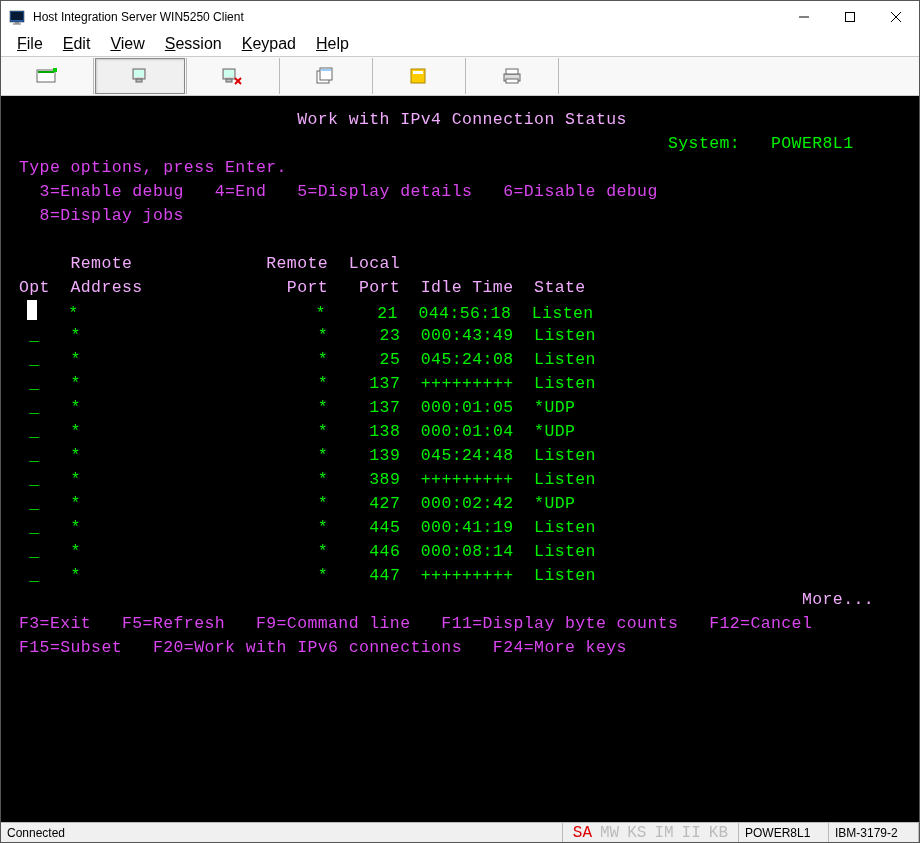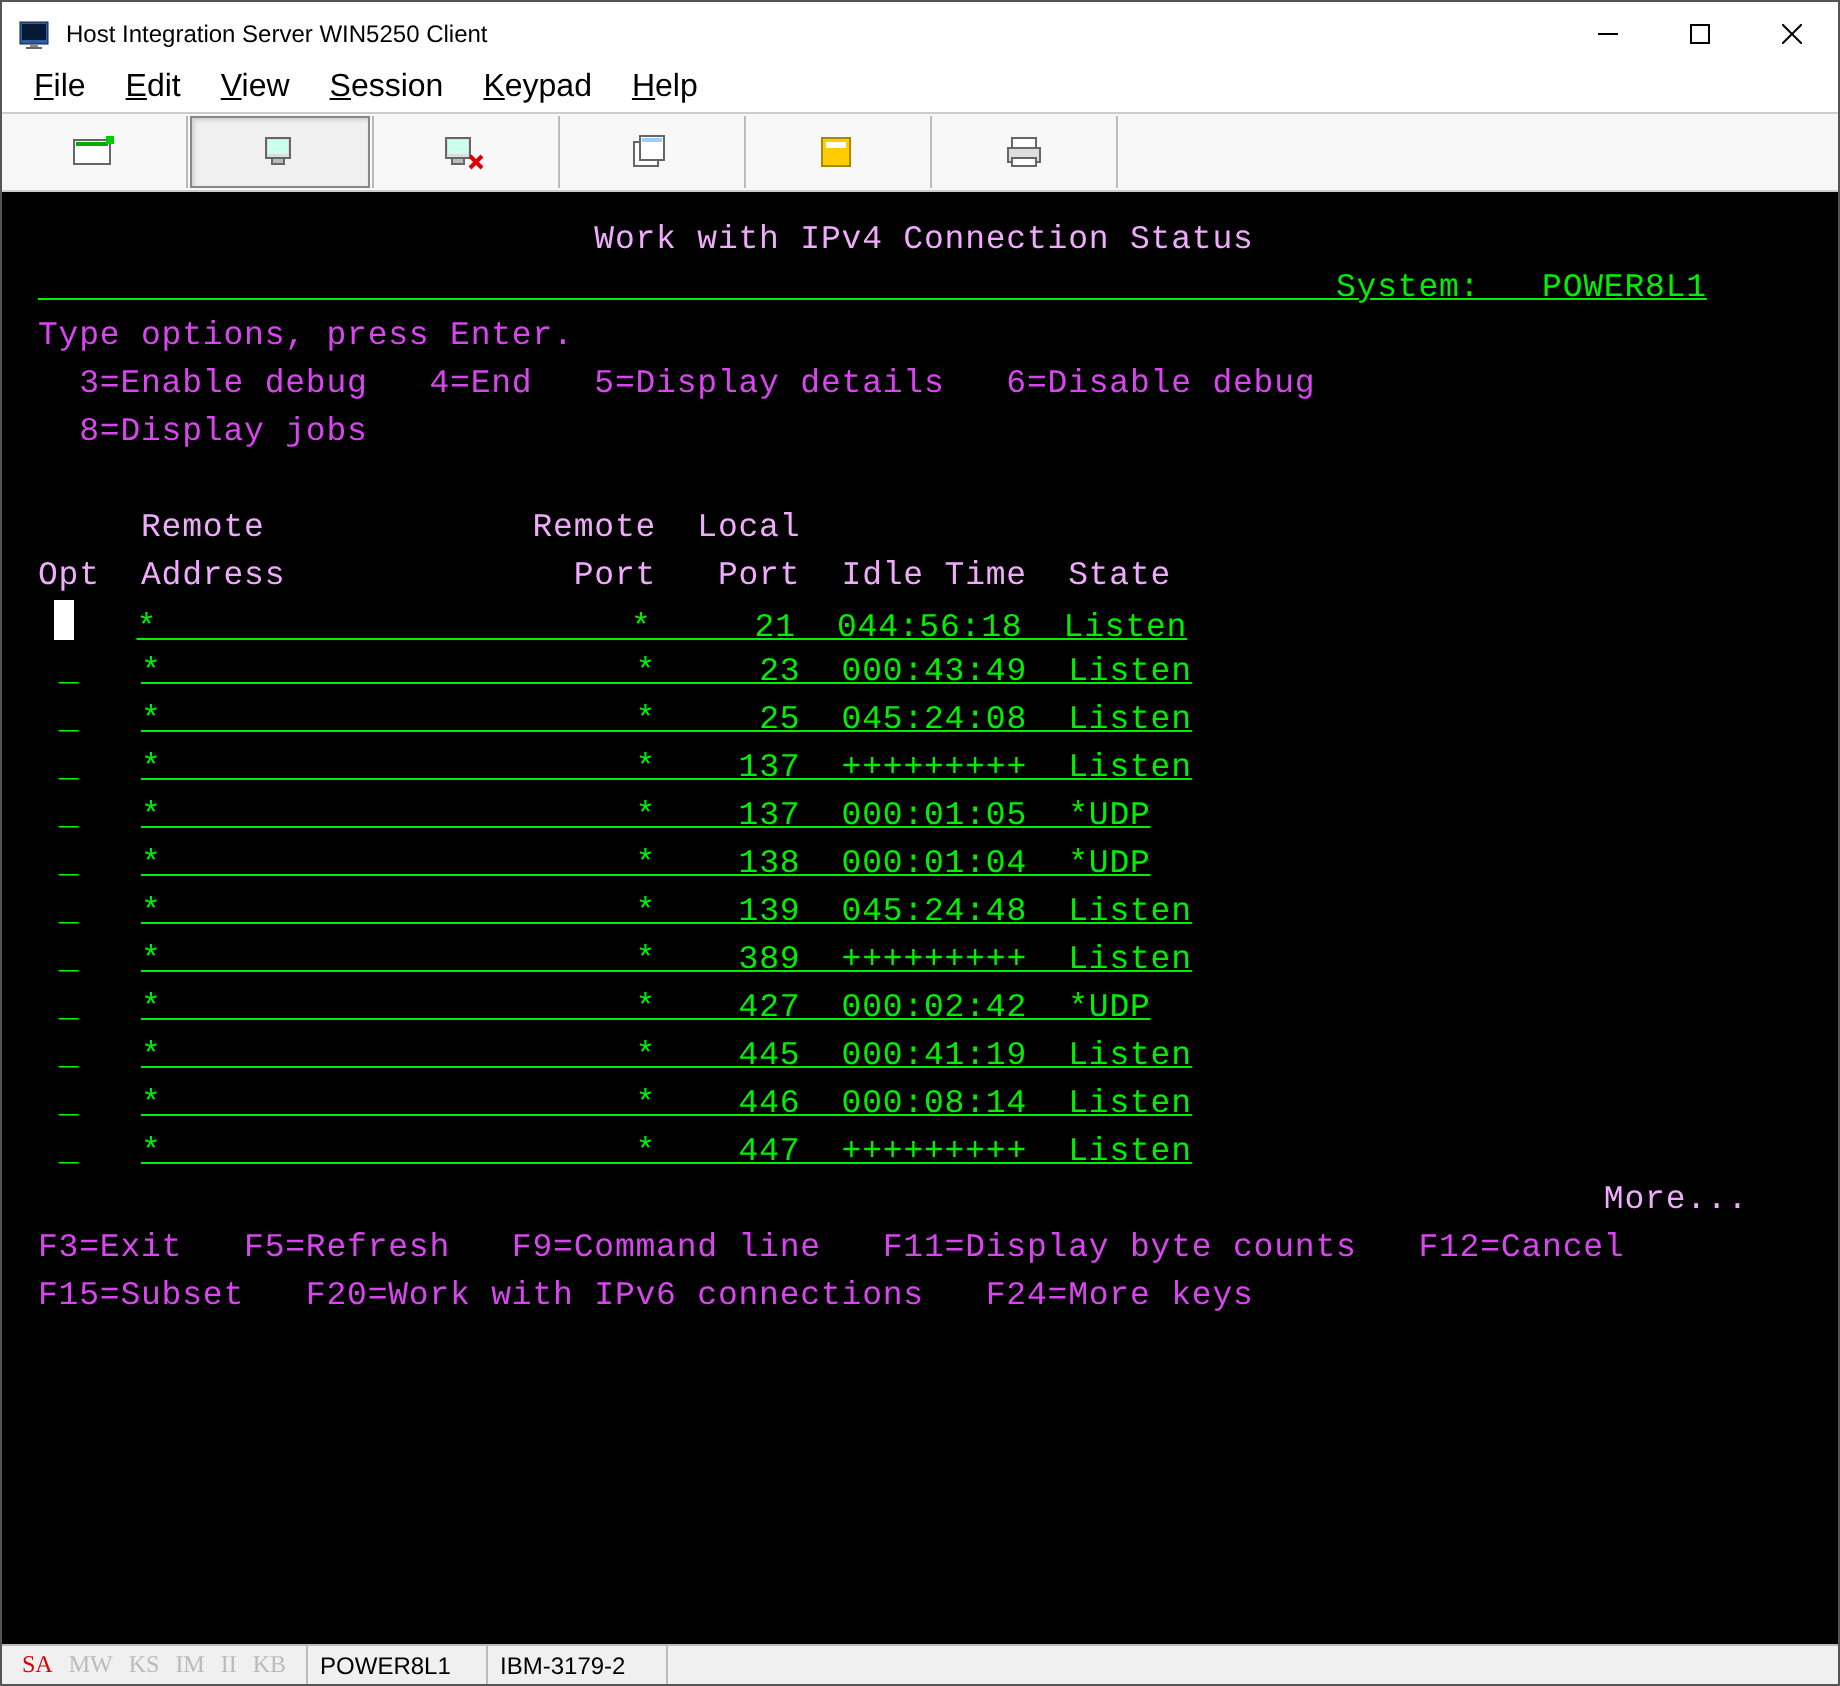--- a/index.html
+++ b/index.html
@@ -96,21 +96,21 @@
     line-height: 24px;
     letter-spacing: 0.4px;
     padding: 12px 18px 8px 18px;
     white-space: pre;
     color: #fff;
     overflow: hidden;
     position: relative;
   }
   .c-white { color: #f0abfc; }
   .c-cyan  { color: #d946ef; }
-  .c-green { color: #00f000; text-decoration: underline; }
+  .c-green { color: #00f000; }
   .row { display: block; height: 24px; }
 
   .caret {
     display: inline-block;
     width: 10px; height: 20px;
     background: #fff;
     vertical-align: -2px;
     margin-left: -2px;
   }
   .und { color: #00f000; }
@@ -125,22 +125,22 @@
     font-size: 12px;
   }
   .statusbar .cell {
     border-right: 1px solid #bbb;
     padding: 1px 6px;
     display: flex;
     align-items: center;
   }
   .statusbar .cell.grow { flex: 1; }
   .statusbar .ind {
-    font-family: Liberation Serif, serif;
-    font-size: 12px;
+    font-family: Liberation Mono, monospace;
+    font-size: 16px;
     padding: 0 4px;
     color: #bbb;
   }
   .statusbar .ind.on { color: #d00; }
 </style>
 </head>
 <body>
 
 <div class="window">
 
@@ -229,20 +229,21 @@
           <rect x="6" y="3" width="12" height="5" fill="#fff" stroke="#666"></rect>
           <rect x="6" y="13" width="12" height="4" fill="#fff" stroke="#666"></rect>
         </svg>
     </div>
     <div class="sep"></div>
   </div>
 
   <div class="terminal" id="terminal"><span class="row c-white">                           Work with IPv4 Connection Status</span><span class="row c-green">                                                               System:   POWER8L1</span><span class="row c-cyan">Type options, press Enter.</span><span class="row c-cyan">  3=Enable debug   4=End   5=Display details   6=Disable debug</span><span class="row c-cyan">  8=Display jobs</span><span class="row "> </span><span class="row c-white">     Remote             Remote  Local              </span><span class="row c-white">Opt  Address              Port   Port  Idle Time  State</span><span class="row"> <span class="caret"></span>   <span class="c-green">*                       *     21  044:56:18  Listen</span></span><span class="row"> <span class="und">_</span>   <span class="c-green">*                       *     23  000:43:49  Listen</span></span><span class="row"> <span class="und">_</span>   <span class="c-green">*                       *     25  045:24:08  Listen</span></span><span class="row"> <span class="und">_</span>   <span class="c-green">*                       *    137  +++++++++  Listen</span></span><span class="row"> <span class="und">_</span>   <span class="c-green">*                       *    137  000:01:05  *UDP</span></span><span class="row"> <span class="und">_</span>   <span class="c-green">*                       *    138  000:01:04  *UDP</span></span><span class="row"> <span class="und">_</span>   <span class="c-green">*                       *    139  045:24:48  Listen</span></span><span class="row"> <span class="und">_</span>   <span class="c-green">*                       *    389  +++++++++  Listen</span></span><span class="row"> <span class="und">_</span>   <span class="c-green">*                       *    427  000:02:42  *UDP</span></span><span class="row"> <span class="und">_</span>   <span class="c-green">*                       *    445  000:41:19  Listen</span></span><span class="row"> <span class="und">_</span>   <span class="c-green">*                       *    446  000:08:14  Listen</span></span><span class="row"> <span class="und">_</span>   <span class="c-green">*                       *    447  +++++++++  Listen</span></span><span class="row c-white">                                                                            More...</span><span class="row c-cyan">F3=Exit   F5=Refresh   F9=Command line   F11=Display byte counts   F12=Cancel</span><span class="row c-cyan">F15=Subset   F20=Work with IPv6 connections   F24=More keys</span></div>
 
   <div class="statusbar">
+    <div class="cell grow">Connected</div>
     <div class="cell" id="indicators">
         <span class="ind on">SA</span>
         <span class="ind">MW</span>
         <span class="ind">KS</span>
         <span class="ind">IM</span>
         <span class="ind">II</span>
         <span class="ind">KB</span>
       </div>
     <div class="cell" style="min-width:90px">POWER8L1</div>
     <div class="cell" style="min-width:90px">IBM-3179-2</div>

